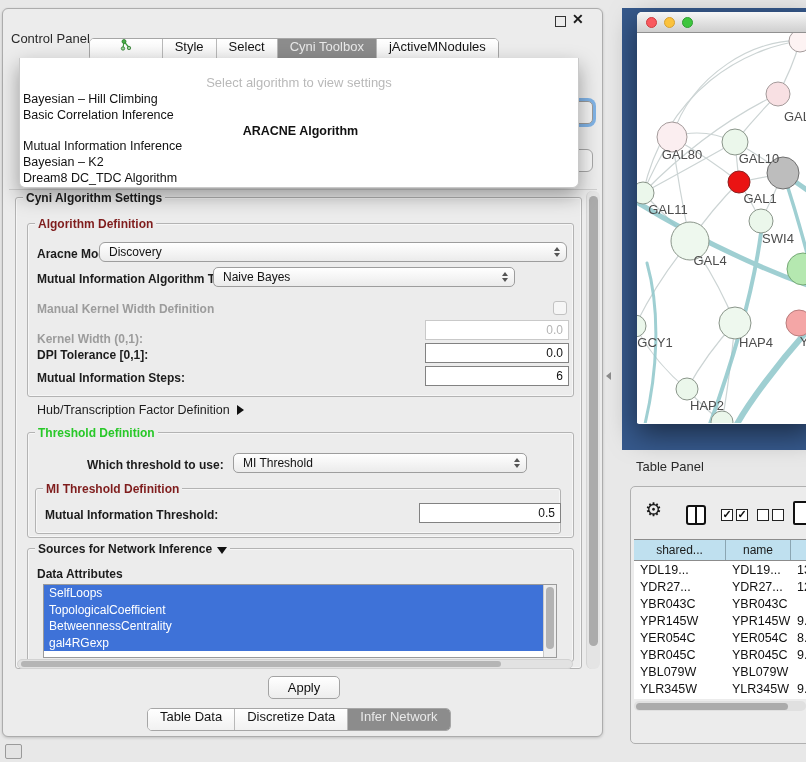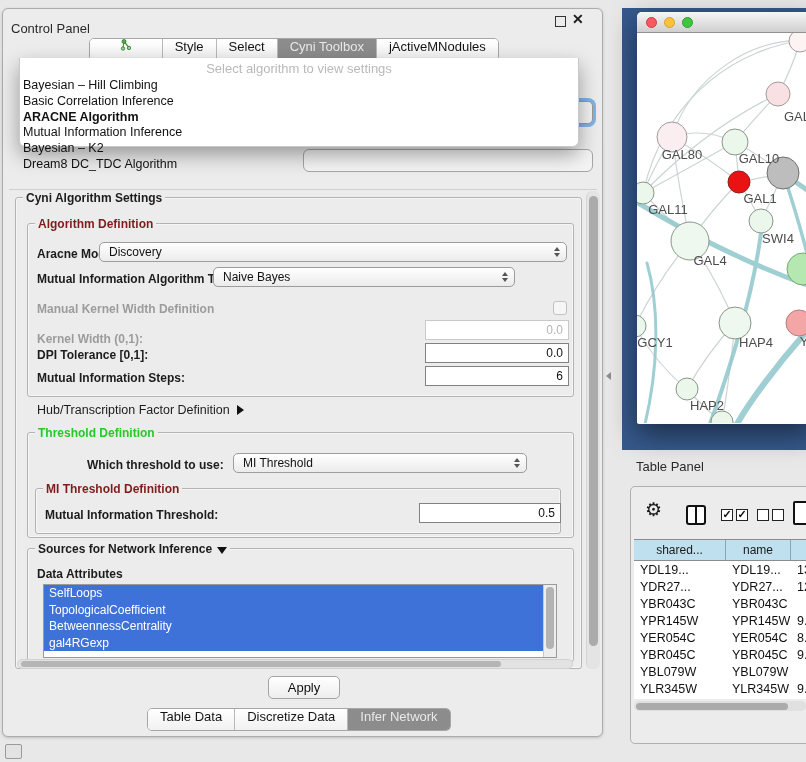--- a/index.html
+++ b/index.html
@@ -4,38 +4,38 @@
 <style>
   html,body{margin:0;padding:0;}
   body{
     width:806px;height:762px;position:relative;overflow:hidden;
     background:#e8e8e8;font-family:"Liberation Sans",sans-serif;
     -webkit-font-smoothing:antialiased;
   }
   
   .cp{position:absolute;left:2px;top:8px;width:599px;height:727px;background:#ececec;
       border:1px solid #acacac;border-radius:6px;box-shadow:0 1px 3px rgba(0,0,0,.18);}
-  .cp-title{position:absolute;left:8px;top:12px;font-size:13px;color:#2a2a2a;}
+  .cp-title{position:absolute;left:8px;top:22px;font-size:13px;color:#2a2a2a;}
   .float-btn{position:absolute;left:552px;top:7px;width:9px;height:9px;border:1.5px solid #333;background:transparent;}
   .close-btn{position:absolute;left:569px;top:2px;font-size:14px;font-weight:bold;color:#1a1a1a;}
   
   .segbar{position:absolute;display:flex;border:1px solid #a6a6a6;border-radius:5px;overflow:hidden;height:21px;background:#fff;}
   #top-tabs{left:86px;top:29px;}
   #bottom-tabs{left:144px;top:699px;}
   .seg{display:flex;align-items:center;gap:5px;padding:0 12px;font-size:13px;color:#151515;
        background:linear-gradient(#ffffff,#f1f1f1);border-right:1px solid #b8b8b8;white-space:nowrap;flex-direction:column;}
   .seg:last-child{border-right:none;}
   .seg.selected{background:#8c8c8c;color:#e9e9e9;}
   
-  .dd{position:absolute;left:16px;top:49px;width:560px;height:89px;background:#fff;
+  .dd{position:absolute;left:16px;top:49px;width:560px;height:130px;background:#fff;
       border:1px solid #c9c9c9;border-top:none;border-radius:0 0 6px 6px;
-      box-shadow:0 8px 20px rgba(0,0,0,.35);z-index:20;padding-top:3px;box-sizing:border-box;}
+      box-shadow:0 8px 20px rgba(0,0,0,.35);z-index:20;padding-top:17px;box-sizing:border-box;}
   .dd-header{text-align:center;color:#b9b9b9;font-size:13px;height:17px;line-height:15px;}
   .dd-item{font-size:12.5px;color:#111;padding-left:3px;height:15.8px;line-height:15.8px;white-space:nowrap;}
-  .dd-item.bold{font-weight:bold;}
+  .dd-item.bold{font-weight:bold;text-align:center;}
   
   .frag-combo1{position:absolute;left:300px;top:92px;width:288px;height:21px;border:1px solid #9a9a9a;
                border-radius:5px;background:#f2f2f2;box-shadow:0 0 0 3px #7fb2e5;z-index:5;}
   .frag-combo2{position:absolute;left:300px;top:140px;width:288px;height:21px;border:1px solid #a6a6a6;
                border-radius:6px;background:#f4f4f4;z-index:4;}
   .scroll-top-line{position:absolute;left:6px;top:180px;width:588px;height:1px;background:#cfcfcf;}
   
   .vscroll{position:absolute;left:583px;top:182px;width:13px;height:478px;background:#e4e4e4;
            border-left:1px solid #d4d4d4;border-radius:6px;}
   .vscroll .thumb{position:absolute;left:2px;top:5px;width:9px;height:450px;background:#ababab;border-radius:5px;}
@@ -318,21 +318,21 @@
     <div class="thumb"></div>
   </div>
 
   <div class="group" style="left:12px;top:188px;width:565px;height:470px;"></div>
   <div class="gtitle" style="left:20px;top:182px;">Cyni Algorithm Settings</div>
 
   <div class="group" style="left:24px;top:214px;width:545px;height:172px;"></div>
   <div class="gtitle blue" style="left:32px;top:208px;">Algorithm Definition</div>
 
   <div class="lbl" style="left:34px;top:238px;">Aracne Mode:</div>
-  <div class="combo" style="left:96px;top:233px;width:468px;">
+  <div class="combo" style="left:96px;top:233px;width:468px;border-radius:6px;">
     <span>Discovery</span>
     <span class="spin">
         <i class="up"></i>
         <i class="dn"></i>
       </span>
   </div>
 
   <div class="lbl" style="left:34px;top:263px;">Mutual Information Algorithm Type:</div>
   <div class="combo" style="left:210px;top:258px;width:302px;">
     <span>Naive Bayes</span>

